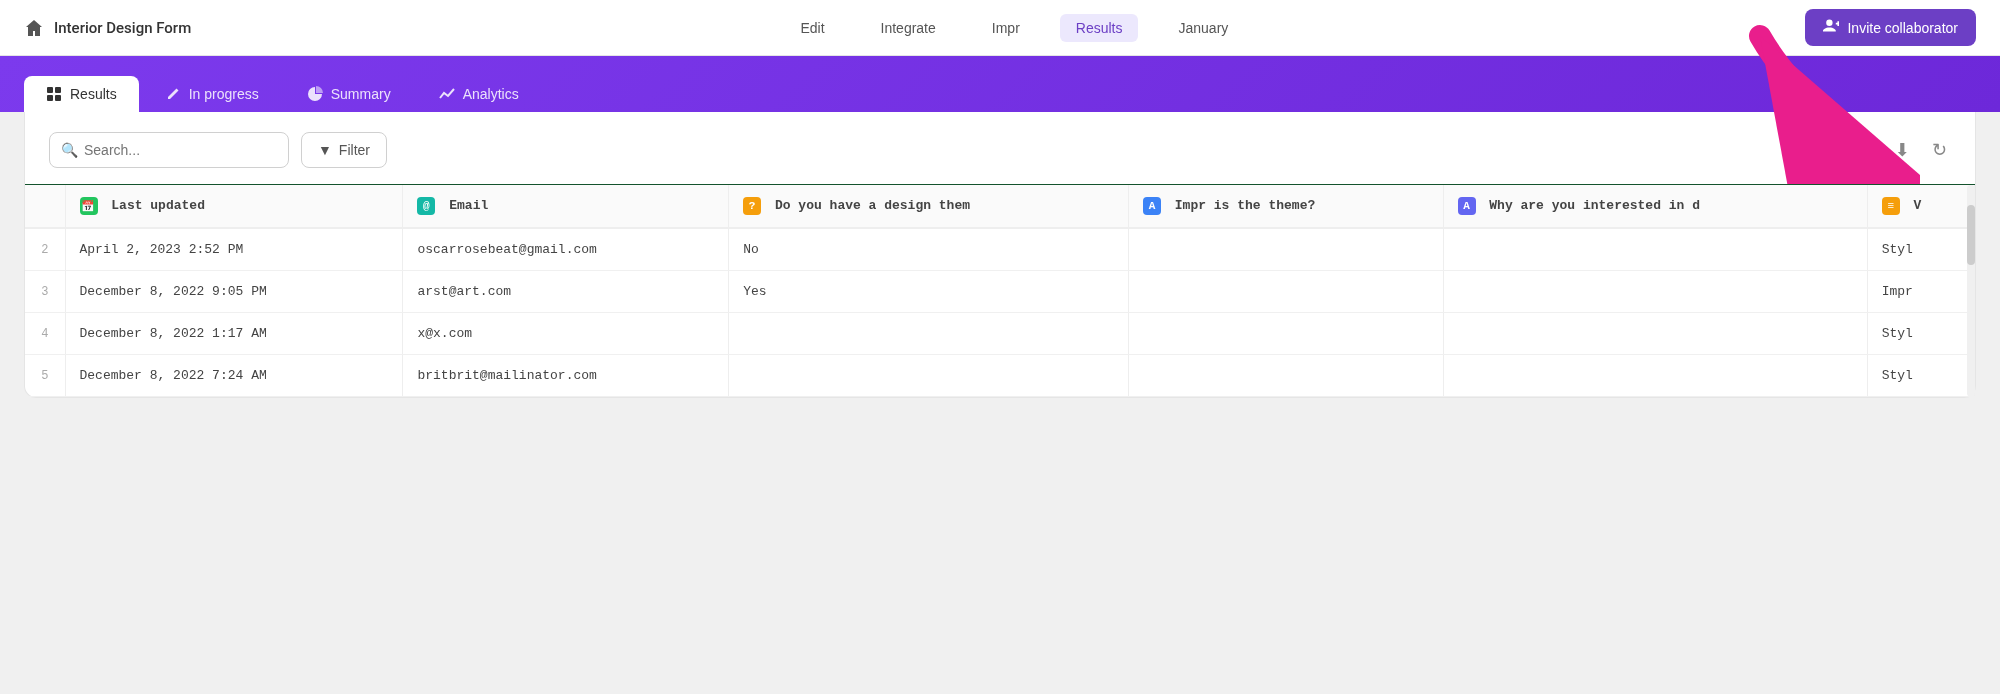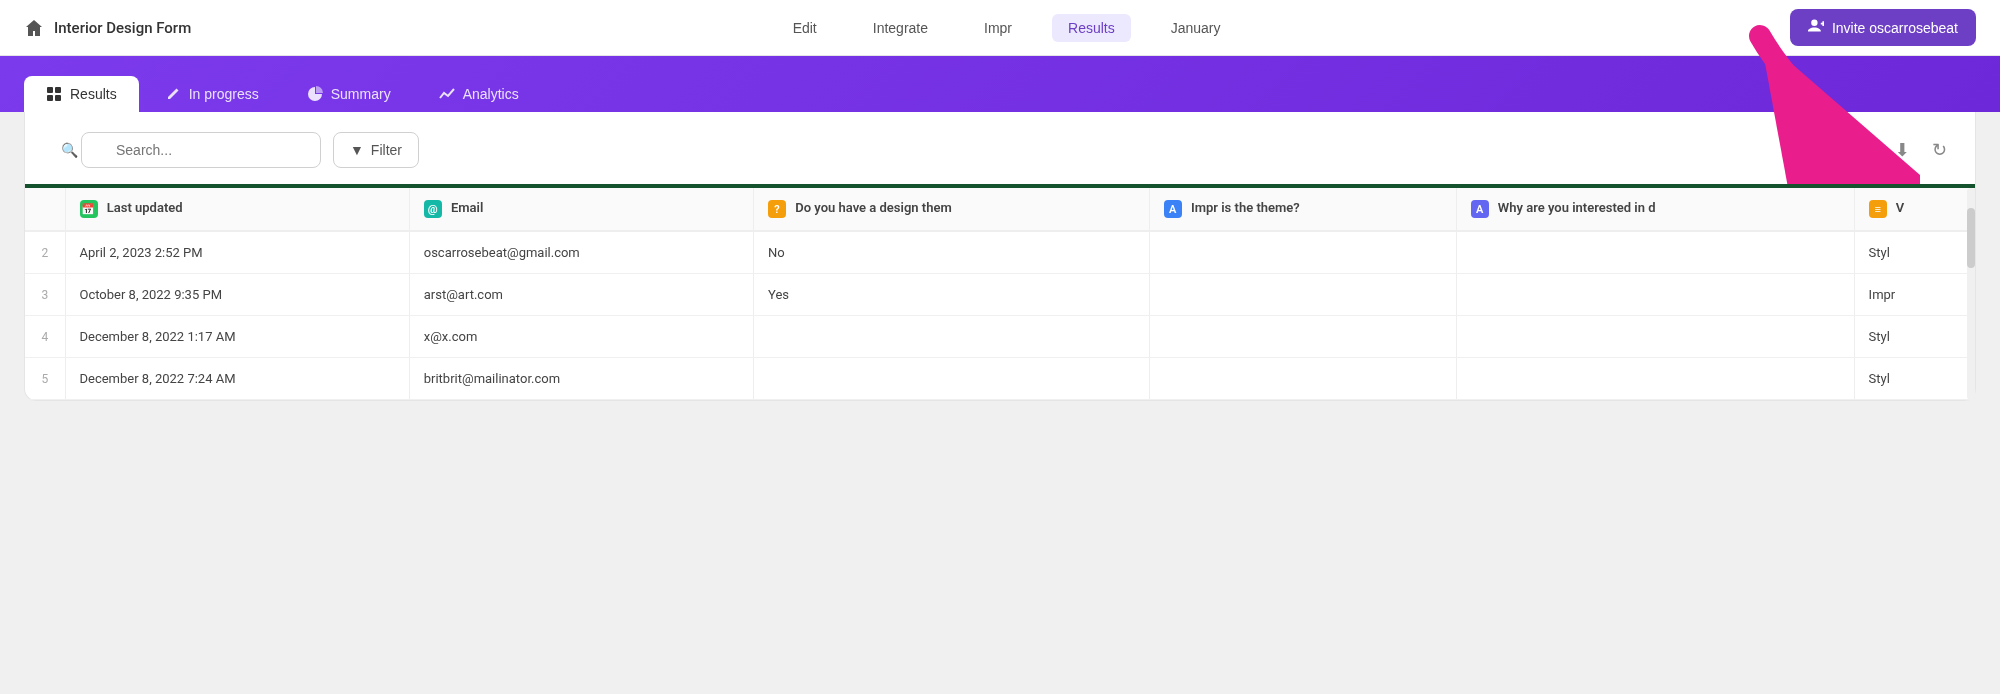--- a/index.html
+++ b/index.html
@@ -132,21 +132,20 @@
       font-size: 14px;
     }
     .search-input {
       border: 1.5px solid #d0d0d0;
       border-radius: 8px;
       padding: 9px 14px 9px 34px;
       font-size: 14px;
       color: #333;
       width: 240px;
       outline: none;
-      margin-left: 32px;
     }
     .filter-btn {
       display: flex;
       align-items: center;
       gap: 7px;
       border: 1.5px solid #d0d0d0;
       border-radius: 8px;
       padding: 9px 16px;
       font-size: 14px;
       color: #555;
@@ -170,22 +169,23 @@
       border: none;
       cursor: pointer;
       color: #888;
       font-size: 18px;
       padding: 4px;
     }
 
     
     .table-wrap {
       overflow-x: auto;
-      border-top: 4px solid #14532d;
+      border-top: 1px solid #14532d;
       position: relative;
+      font-family: Liberation Mono, monospace;
     }
     table {
       width: 100%;
       border-collapse: collapse;
       font-size: 13px;
     }
     thead tr {
       background: #fafafa;
       border-bottom: 2px solid #eee;
     }
@@ -267,21 +267,21 @@
     <button class="nav-link active">Results</button>
     <button class="nav-link">January</button>
   </div>
   <div class="nav-right">
     <button class="invite-btn">
       <span>
         <svg width="16" height="16" viewBox="0 0 20 20" fill="currentColor">
           <path d="M8 10a4 4 0 100-8 4 4 0 000 8zm0 2c-5 0-8 2.5-8 4v1h16v-1c0-1.5-3-4-8-4zM16 6v2h2v2h2V8h2V6h-2V4h-2v2h-2z"></path>
         </svg>
       </span>
-      <span>Invite oscarrosebeat</span>
+      <span>Invite collaborator</span>
     </button>
   </div>
 </nav>
 
 <div class="sub-header">
   <div class="tabs-row">
 
     <button class="tab-btn active">
       <span class="tab-icon">
         <svg width="16" height="16" viewBox="0 0 16 16" fill="currentColor">
@@ -388,21 +388,21 @@
       <td>2</td>
       <td>April 2, 2023 2:52 PM</td>
       <td>oscarrosebeat@gmail.com</td>
       <td>No</td>
       <td></td>
       <td></td>
       <td>Styl</td>
     </tr>
             <tr>
       <td>3</td>
-      <td>October 8, 2022 9:35 PM</td>
+      <td>December 8, 2022 9:05 PM</td>
       <td>arst@art.com</td>
       <td>Yes</td>
       <td></td>
       <td></td>
       <td>Impr</td>
     </tr>
             <tr>
       <td>4</td>
       <td>December 8, 2022 1:17 AM</td>
       <td>x@x.com</td>

